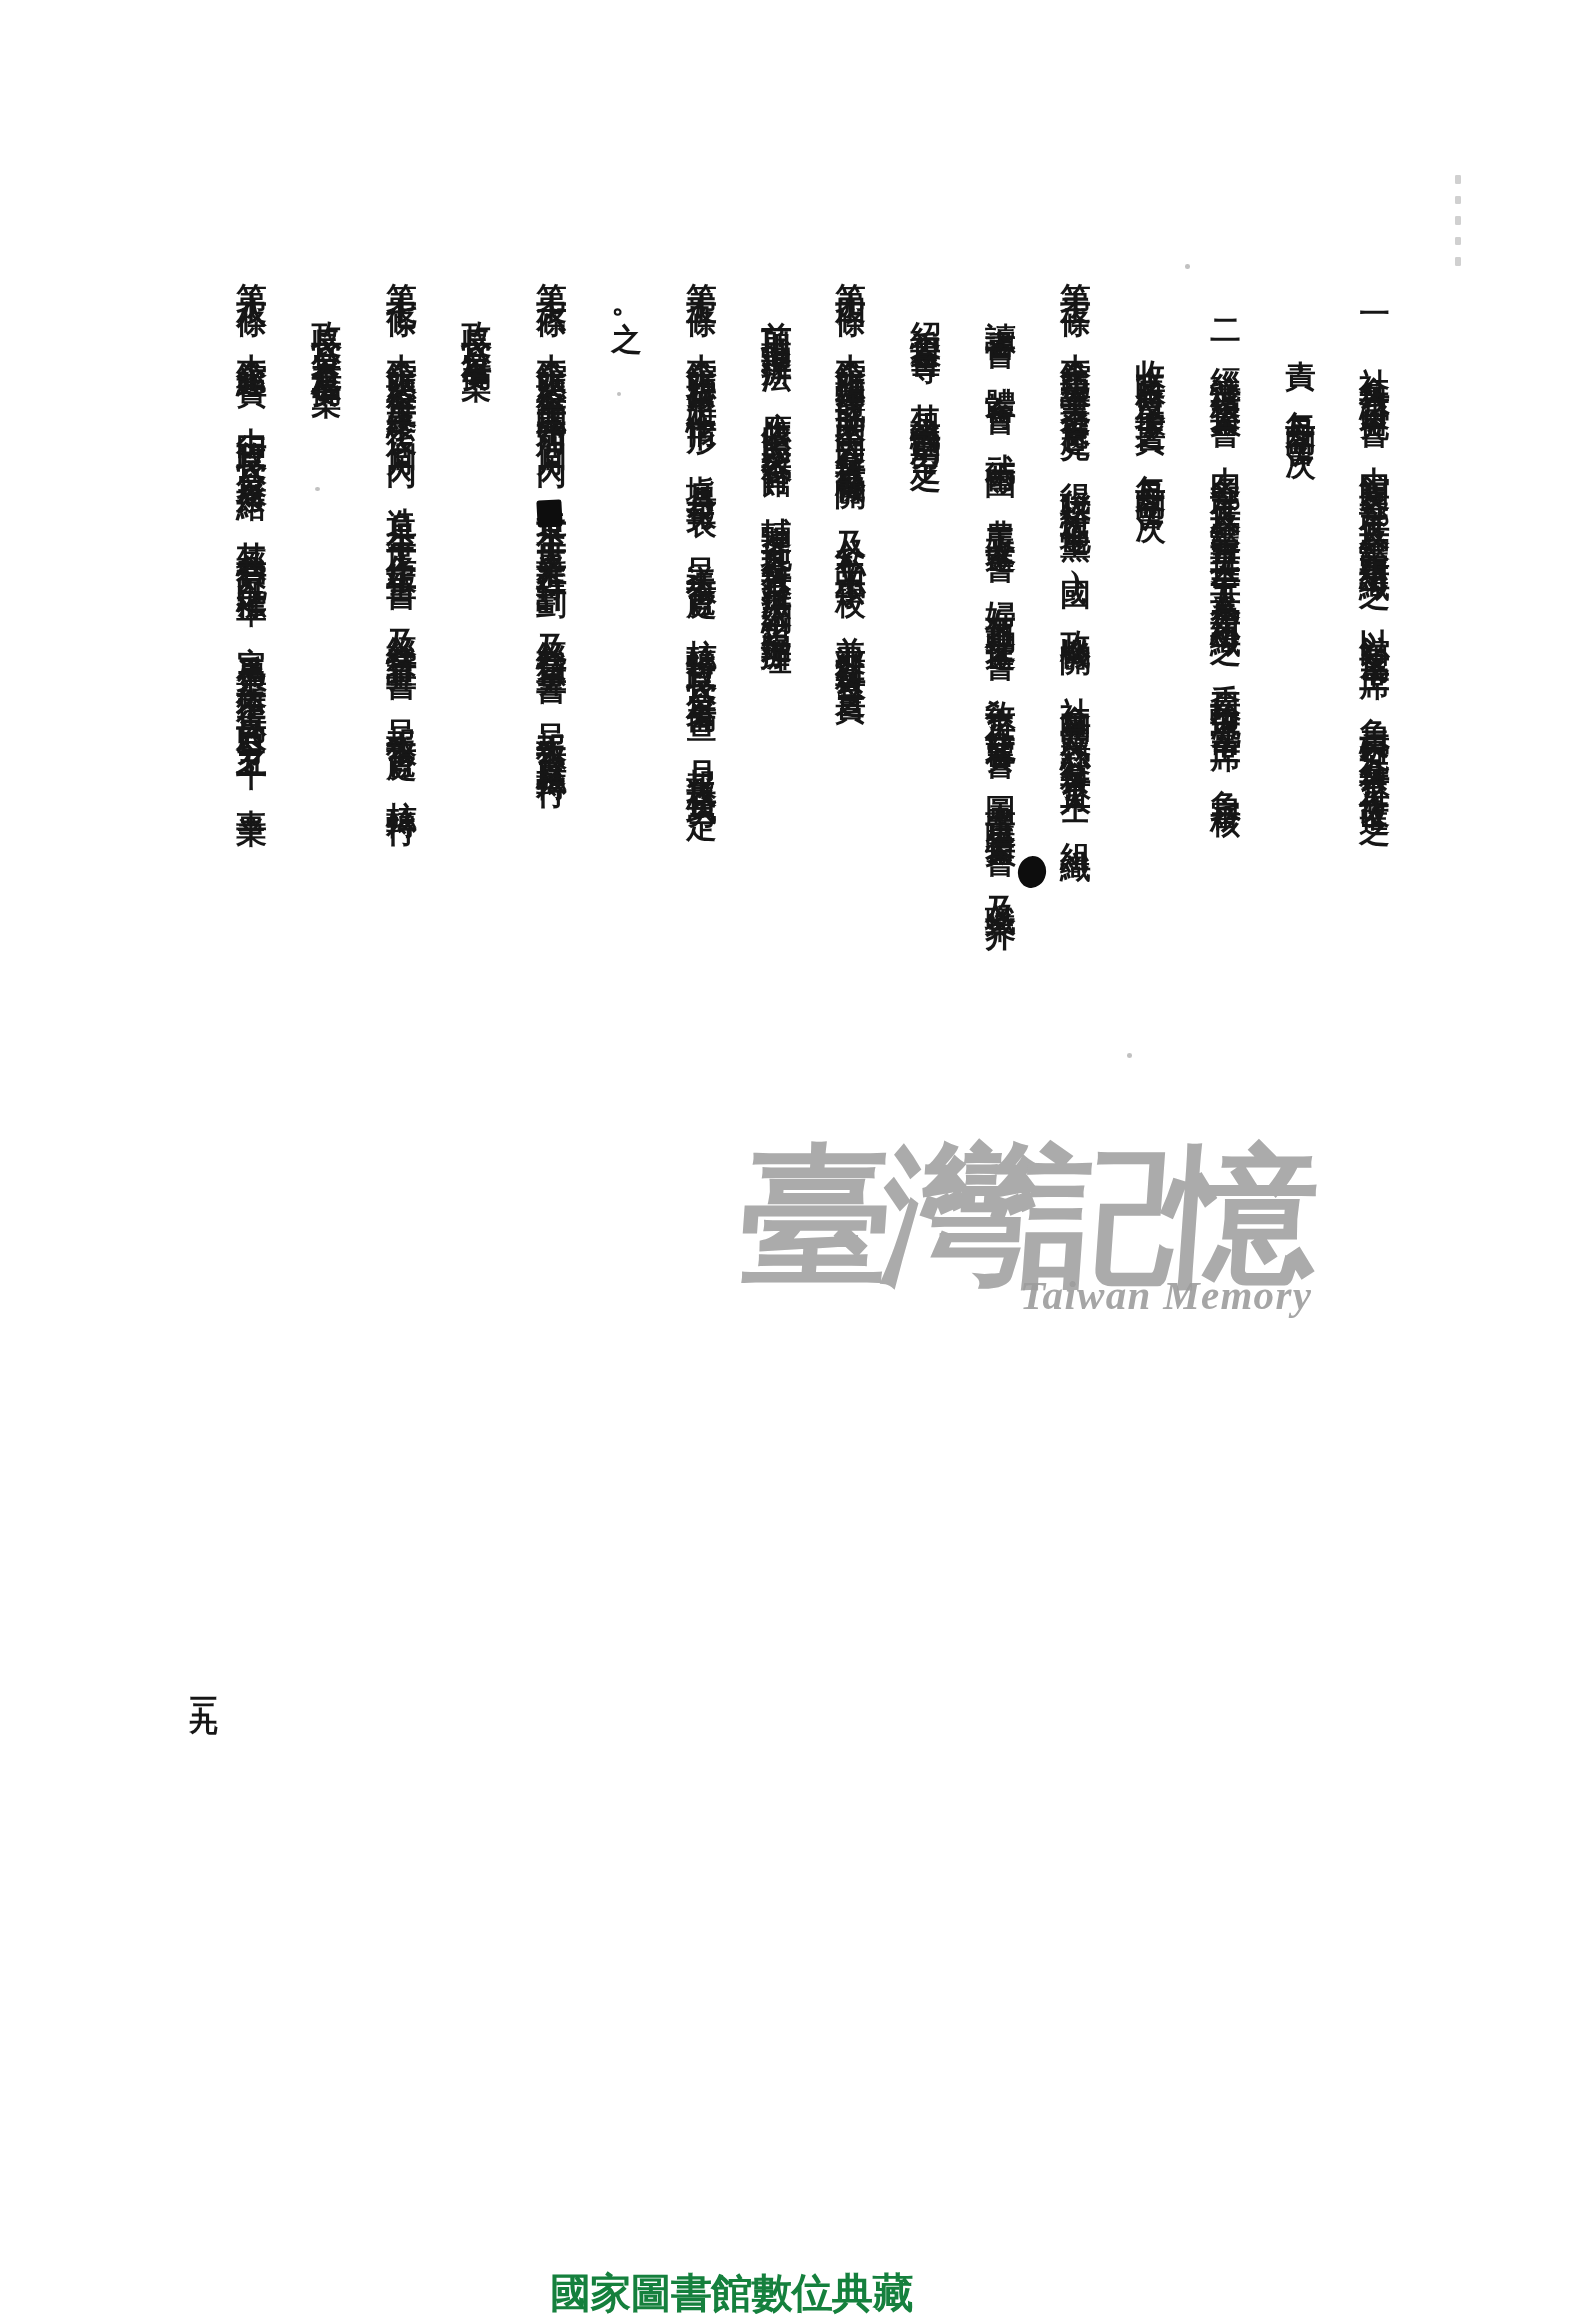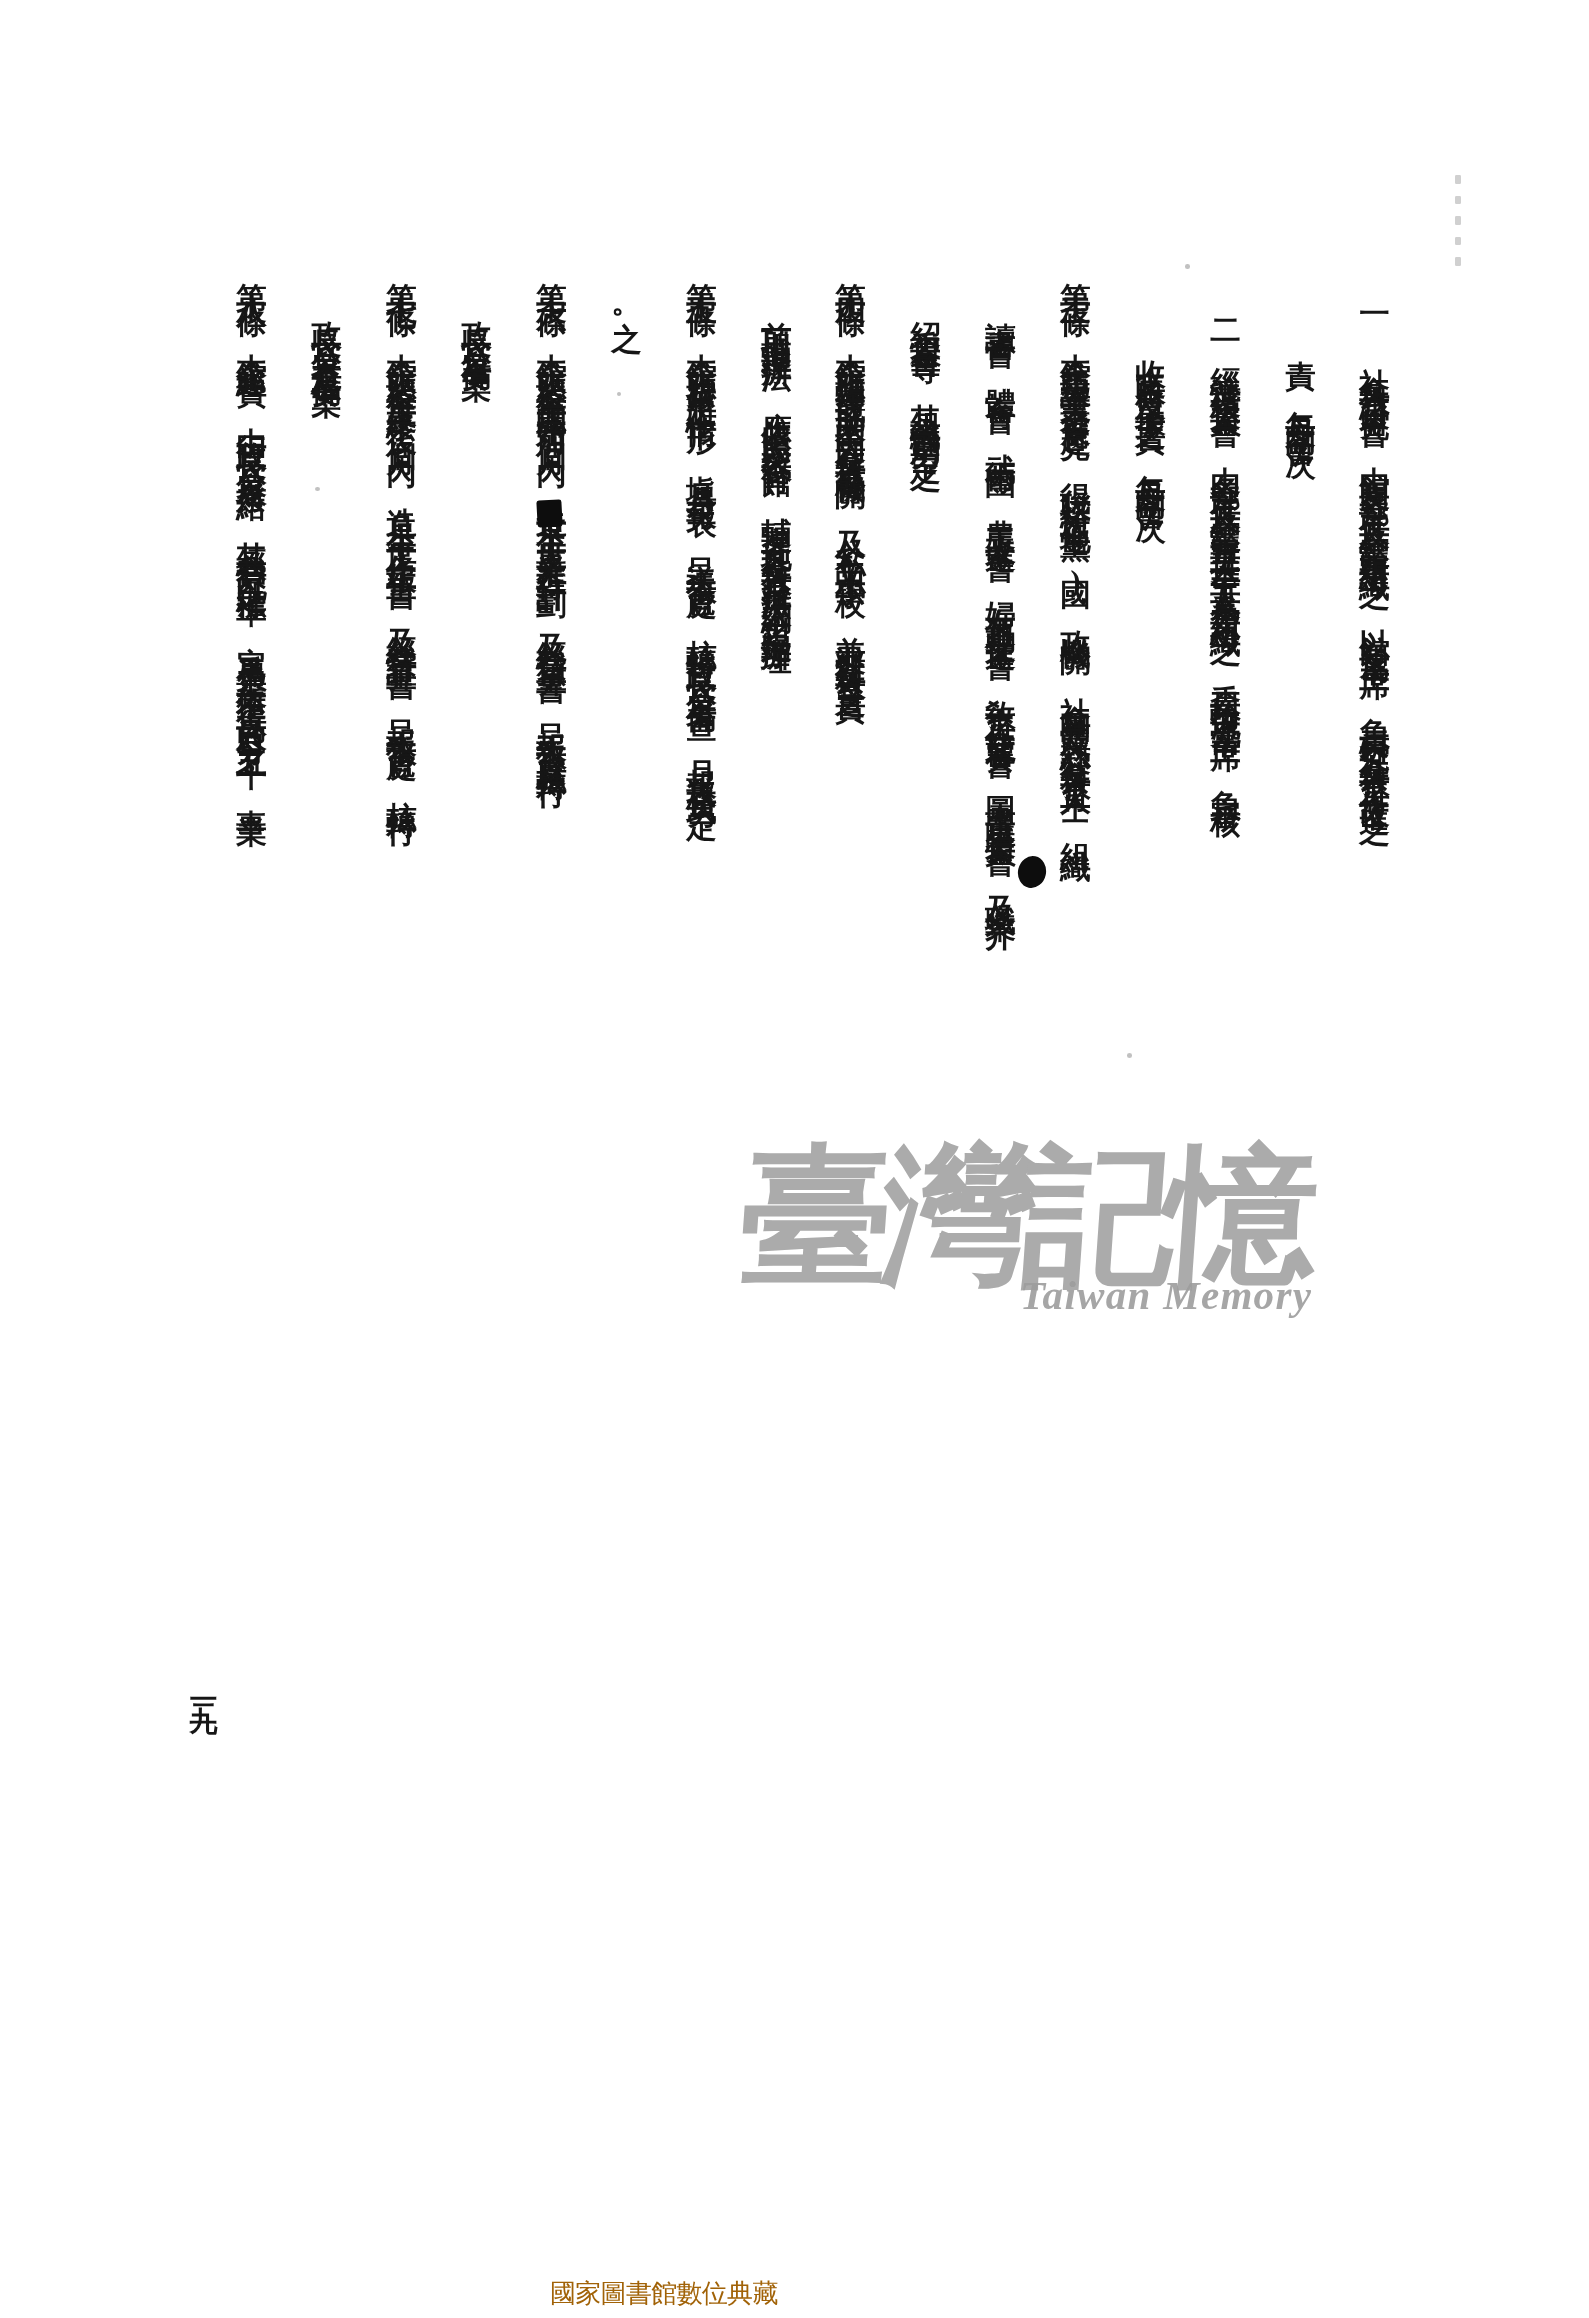--- a/index.html
+++ b/index.html
@@ -52,22 +52,22 @@
   #watermark-latin{
     position:absolute;left:1020px;top:1273px;
     font-size:41px;line-height:44px;letter-spacing:1.3px;
     font-style:italic;font-weight:600;color:#9c9c9c;opacity:0.9;
     mix-blend-mode:darken;
     font-family:"Liberation Serif","DejaVu Serif",serif;
   }
 
   #footer-caption{
     position:absolute;left:550px;top:2277px;
-    font-size:26px;line-height:33px;letter-spacing:-0.7px;
-    font-weight:400;color:#a16207;
+    font-size:41px;line-height:33px;letter-spacing:-0.7px;
+    font-weight:700;color:#15803d;
     font-family:"Liberation Sans","DejaVu Sans",sans-serif;
     white-space:nowrap;
   }
 
   
   .ink{position:absolute;background:#0d0d0d;}
   #ink-square{left:537px;top:500px;width:25px;height:26.5px;border-radius:2.6px;transform:rotate(-3deg);}
   #ink-round{left:1018px;top:856px;width:28px;height:32px;border-radius:50%;transform:rotate(12deg);}
   .speck{position:absolute;background:#333;border-radius:50%;opacity:0.3;}
   #specks-top-right span{

